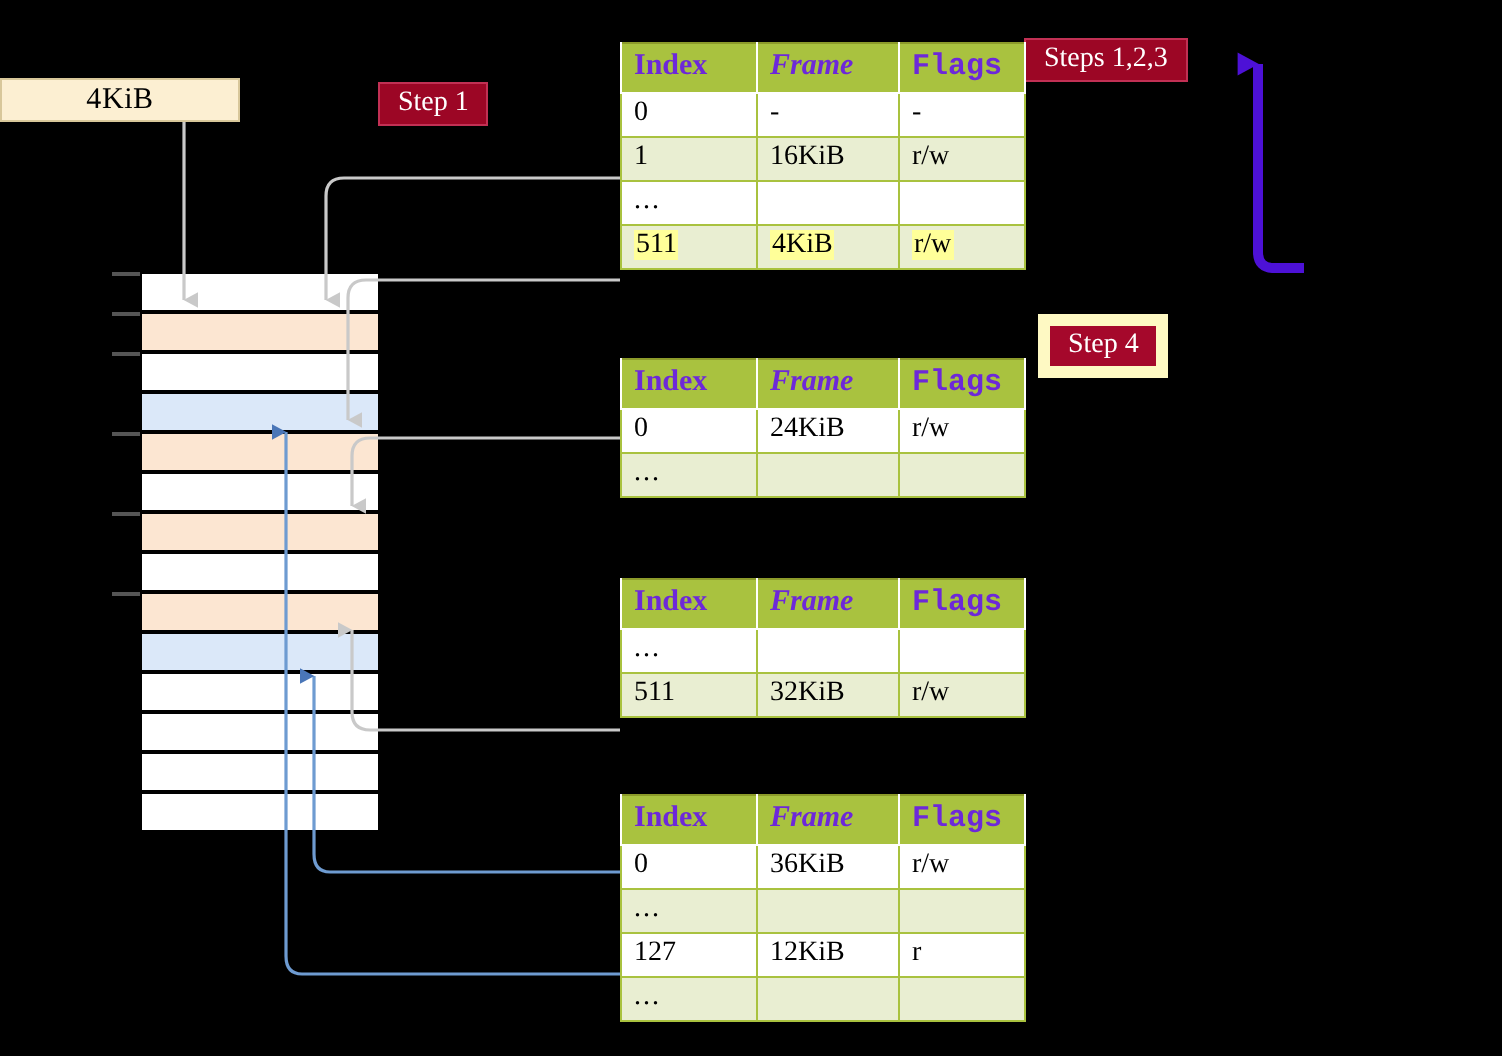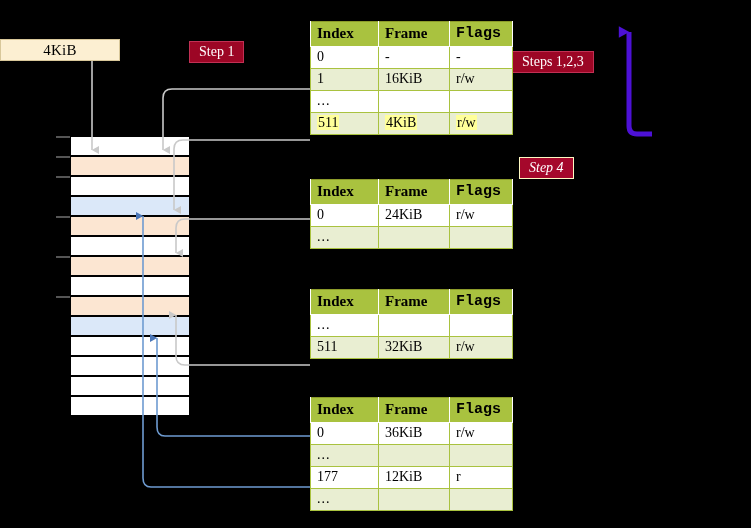--- a/index.html
+++ b/index.html
@@ -34,26 +34,26 @@
   
   .badge {
     display: flex; align-items: center; justify-content: center;
     font-size: 14px; color: #ffffff;
     padding: 2px 9px 3px 9px;
     box-sizing: border-box;
     white-space: nowrap;
     line-height: 1.1;
   }
   .badge-dark-red { background: #9c0625; border: 1px solid #c23054; }
-  .badge-red      { background: #a5082b; border: 1px solid #fef9c3; font-style: italic; }
+  .badge-red      { background: #a5082b; border: 6px solid #fef9c3; }
   .badge-purple   { background: #4d11d6; border: 1px solid #6d39e4; color:#ffffff; }
 
   .badge-step0   { left: 189px; top: 41px; }
   .badge-step4   { left: 519px; top: 157px; }
-  .badge-s123    { left: 512px; top: 19px; margin-top: 32px; }
+  .badge-s123    { left: 512px; top: 19px; }
   .badge-s1234   { left: 651px; top: 19px; }
 
   
   #memcol { left: 70px; top: 136px; width: 120px; height: 280px; }
   .memrow {
     position: absolute; left: 0; width: 120px; height: 20px;
     box-sizing: border-box;
     border: 1px solid #000000;
     border-top-width: 1px;
     border-bottom-width: 1px;
@@ -72,42 +72,42 @@
   
   .ptable {
     border-collapse: collapse;
     font-size: 14px;
     color: #000000;
     background: #ffffff;
     border: 1px solid #8c9b2a;
   }
   .ptable th {
     background: #a9c23f;
-    color: #000000;
+    color: #6d28d9;
     font-weight: bold;
     font-size: 15px;
     text-align: left;
     padding: 3px 6px 4px 6px;
     border: 1px solid #ffffff;
     border-top: none;
   }
   .ptable td {
     padding: 2px 6px 3px 6px;
     border: 1px solid #a9c23f;
     height: 20px;
     box-sizing: border-box;
     vertical-align: middle;
   }
   .ptable tr.even td { background: #ffffff; }
   .ptable tr.odd  td { background: #e9eed2; }
   .ptable td.c-index { width: 55px; }
   .ptable td.c-frame { width: 58px; }
   .ptable td.c-flags { width: 50px; }
   .ptable th.c-index { width: 55px; }
-  .ptable th.c-frame { width: 58px; }
+  .ptable th.c-frame { width: 58px; font-style: italic; }
   .ptable th.c-flags { width: 50px; font-family: Liberation Mono, monospace; }
   .hl { background: #ffff99 !important; padding: 0 1px; }
   .ellip { letter-spacing: 1px; }
 
   .tbl-pos-1 { left: 310px; top: 21px; }
   .tbl-pos-2 { left: 310px; top: 179px; }
   .tbl-pos-3 { left: 310px; top: 289px; }
   .tbl-pos-4 { left: 310px; top: 397px; }
 
   
@@ -245,21 +245,21 @@
             <td class="c-index"><span>0</span></td>
             <td class="c-frame"><span>36KiB</span></td>
             <td class="c-flags"><span>r/w</span></td>
           </tr>
           <tr class="odd">
             <td class="c-index"><span class="ellip">...</span></td>
             <td class="c-frame"></td>
             <td class="c-flags"></td>
           </tr>
           <tr class="even">
-            <td class="c-index"><span>177</span></td>
+            <td class="c-index"><span>127</span></td>
             <td class="c-frame"><span>12KiB</span></td>
             <td class="c-flags"><span>r</span></td>
           </tr>
           <tr class="odd">
             <td class="c-index"><span class="ellip">...</span></td>
             <td class="c-frame"></td>
             <td class="c-flags"></td>
           </tr>
         </tbody>
     </table>

